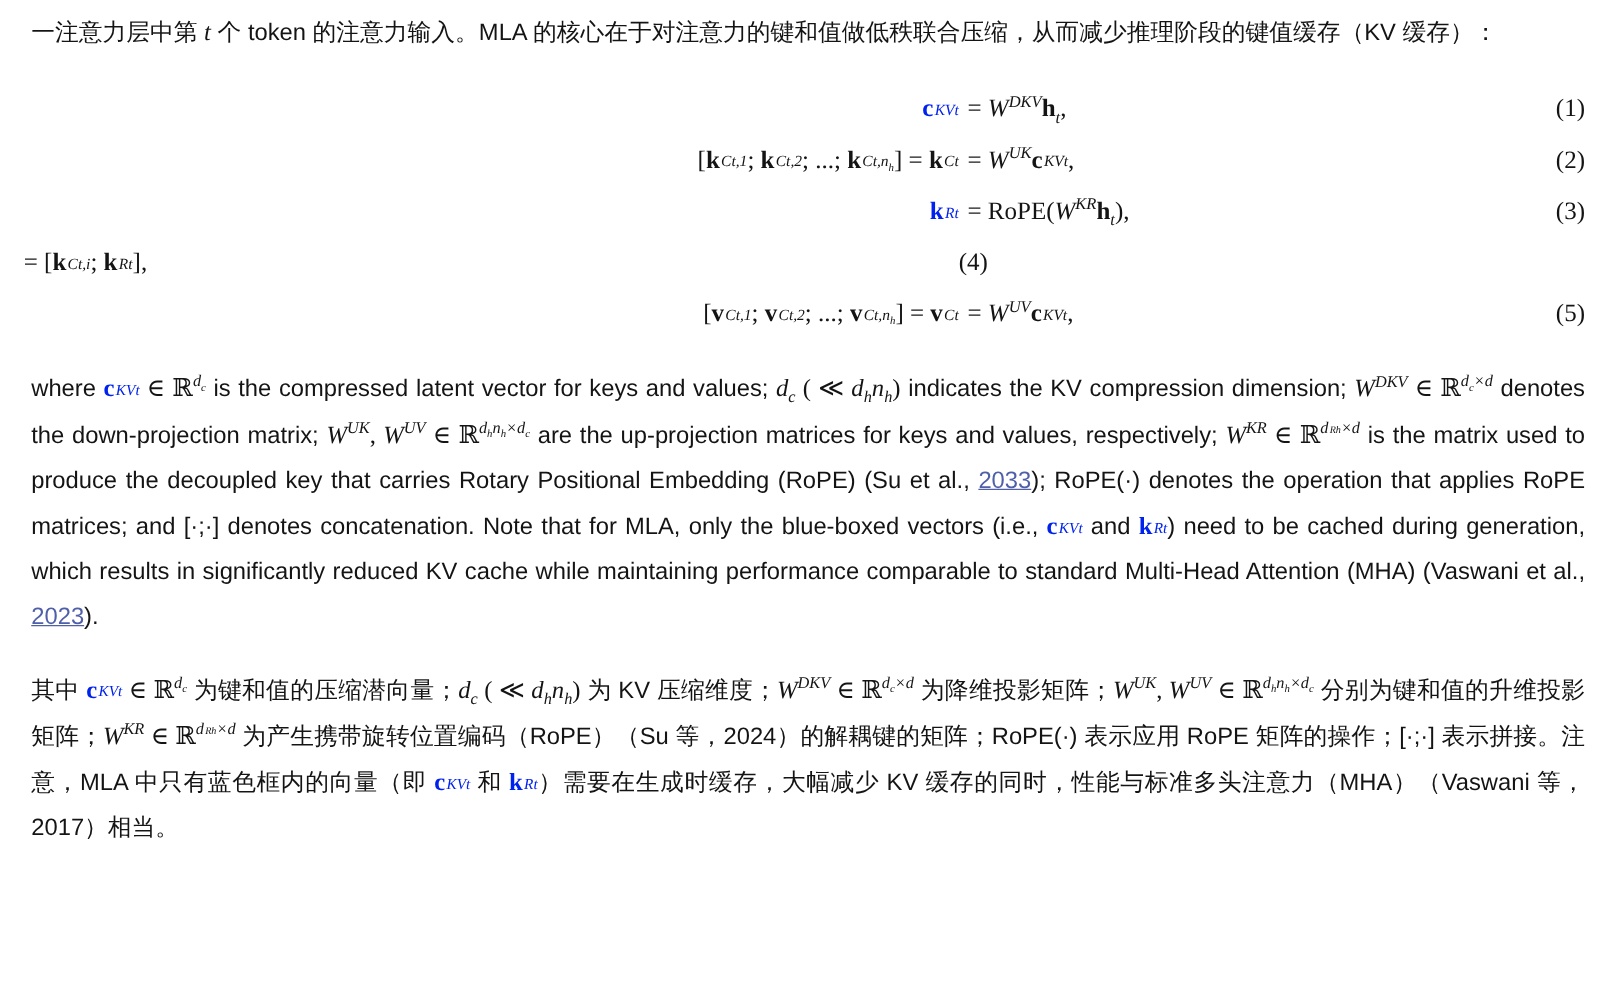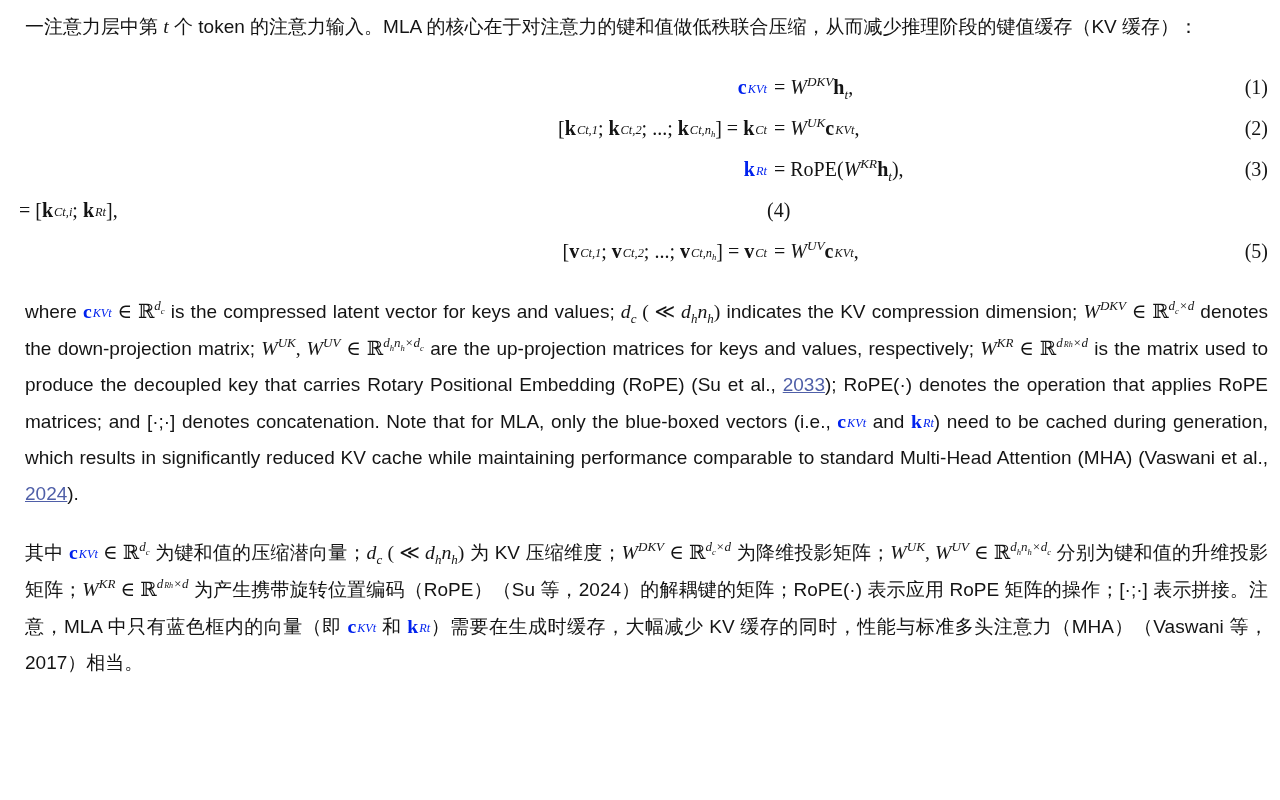--- a/index.html
+++ b/index.html
@@ -142,21 +142,21 @@
             <span class="d">t</span>
           </span></span> ∈ ℝ<sup>d<sub>c</sub></sup></span> is the compressed latent vector for keys and values; <span class="m"><i>d</i><sub>c</sub> ( ≪ <i>d</i><sub>h</sub><i>n</i><sub>h</sub>)</span> indicates the KV compression dimension; <span class="m"><i>W</i><sup>DKV</sup> ∈ ℝ<sup>d<sub>c</sub>×d</sup></span> denotes the down-projection matrix; <span class="m"><i>W</i><sup>UK</sup>, <i>W</i><sup>UV</sup> ∈ ℝ<sup>d<sub>h</sub>n<sub>h</sub>×d<sub>c</sub></sup></span> are the up-projection matrices for keys and values, respectively; <span class="m"><i>W</i><sup>KR</sup> ∈ ℝ<sup>d<span class="ss">
             <span class="u">R</span>
             <span class="d">h</span>
           </span>×d</sup></span> is the matrix used to produce the decoupled key that carries Rotary Positional Embedding (RoPE) (Su et al., <a class="cite">2033</a>); RoPE(·) denotes the operation that applies RoPE matrices; and [·;·] denotes concatenation. Note that for MLA, only the blue-boxed vectors (i.e., <span class="m bl"><b>c</b><span class="ss">
           <span class="u">KV</span>
           <span class="d">t</span>
         </span></span> and <span class="m bl"><b>k</b><span class="ss">
           <span class="u">R</span>
           <span class="d">t</span>
-        </span></span>) need to be cached during generation, which results in significantly reduced KV cache while maintaining performance comparable to standard Multi-Head Attention (MHA) (Vaswani et al., <a class="cite">2024</a>).</p>
+        </span></span>) need to be cached during generation, which results in significantly reduced KV cache while maintaining performance comparable to standard Multi-Head Attention (MHA) (Vaswani et al., <a class="cite">2023</a>).</p>
 
   <p class="para para-gap">其中 <span class="m"><span class="bl"><b>c</b><span class="ss">
             <span class="u">KV</span>
             <span class="d">t</span>
           </span></span> ∈ ℝ<sup>d<sub>c</sub></sup></span> 为键和值的压缩潜向量；<span class="m"><i>d</i><sub>c</sub> ( ≪ <i>d</i><sub>h</sub><i>n</i><sub>h</sub>)</span> 为 KV 压缩维度；<span class="m"><i>W</i><sup>DKV</sup> ∈ ℝ<sup>d<sub>c</sub>×d</sup></span> 为降维投影矩阵；<span class="m"><i>W</i><sup>UK</sup>, <i>W</i><sup>UV</sup> ∈ ℝ<sup>d<sub>h</sub>n<sub>h</sub>×d<sub>c</sub></sup></span> 分别为键和值的升维投影矩阵；<span class="m"><i>W</i><sup>KR</sup> ∈ ℝ<sup>d<span class="ss">
             <span class="u">R</span>
             <span class="d">h</span>
           </span>×d</sup></span> 为产生携带旋转位置编码（RoPE）（Su 等，2024）的解耦键的矩阵；RoPE(·) 表示应用 RoPE 矩阵的操作；[·;·] 表示拼接。注意，MLA 中只有蓝色框内的向量（即 <span class="m bl"><b>c</b><span class="ss">
           <span class="u">KV</span>
           <span class="d">t</span>

